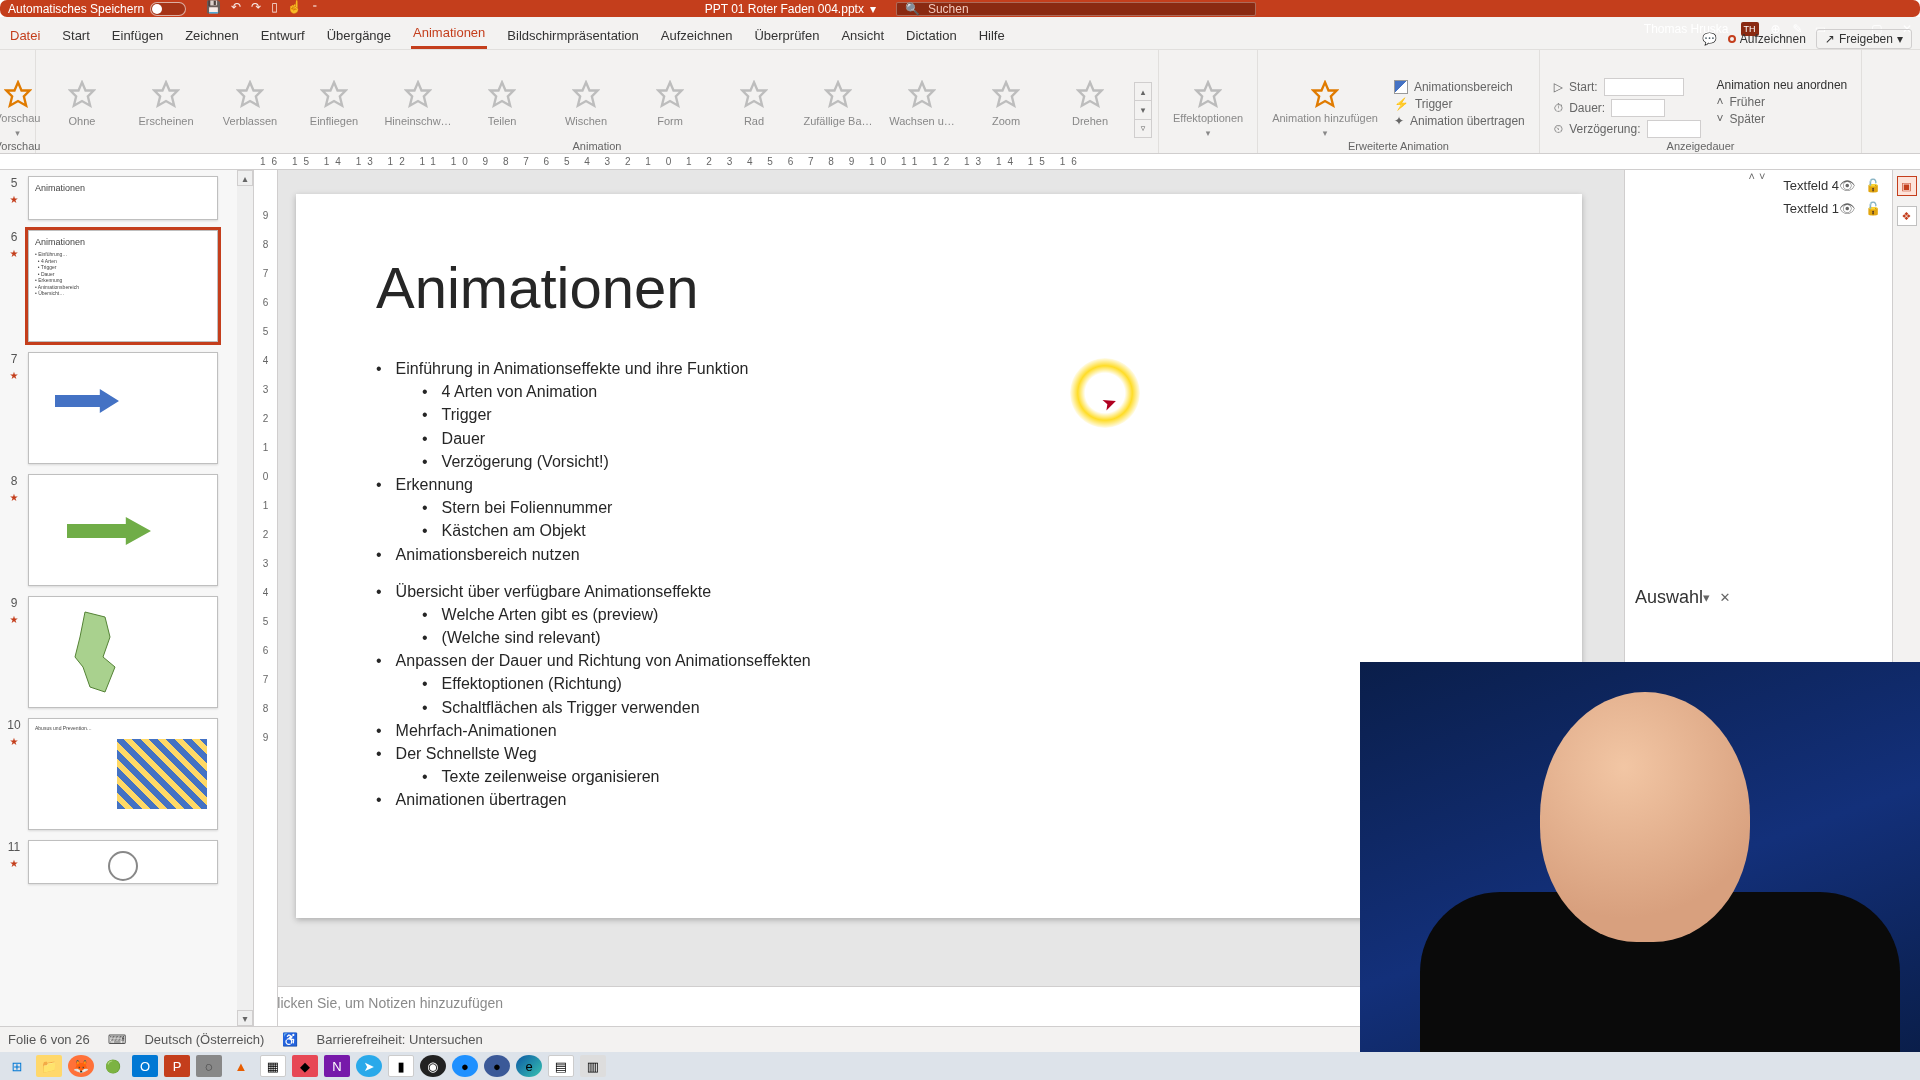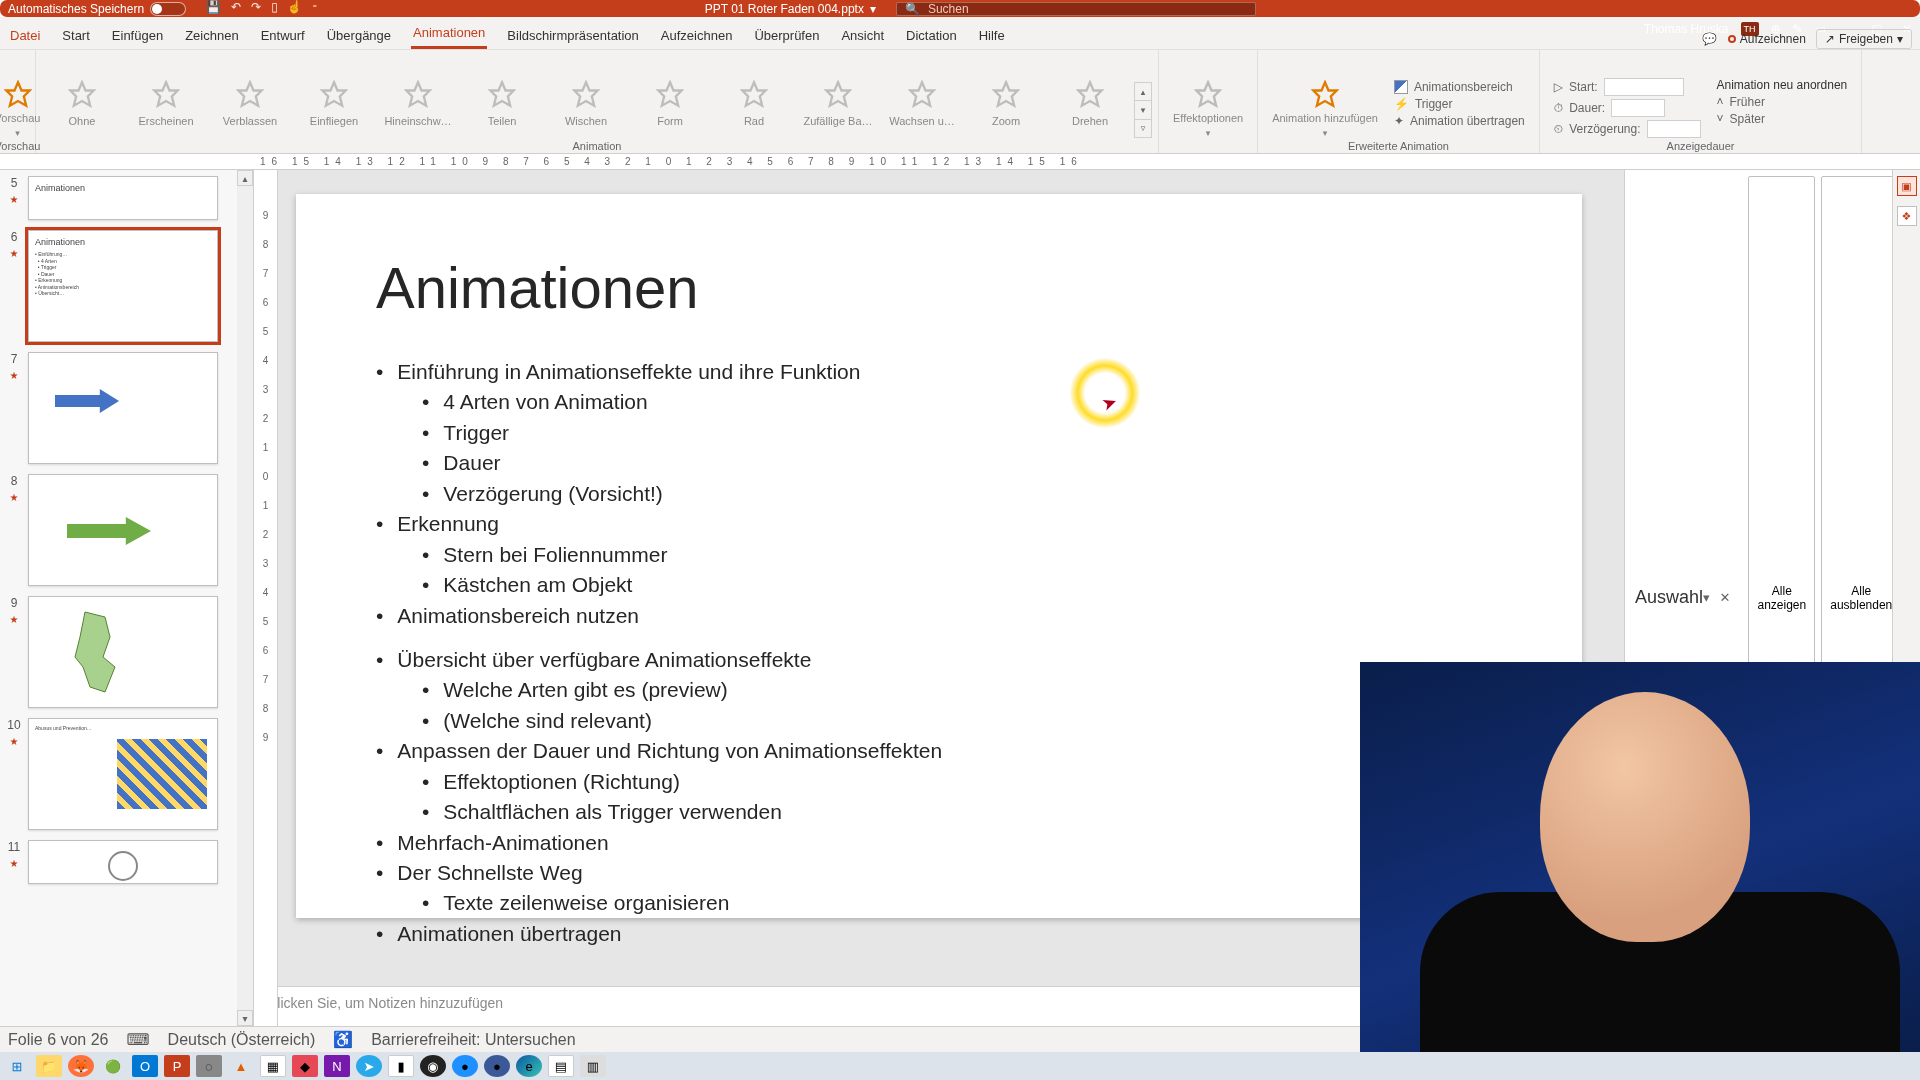--- a/index.html
+++ b/index.html
@@ -68,21 +68,21 @@
 .thumb.partial{height:44px;}
 .arrow-blue{width:64px;height:24px;background:#4472c4;clip-path:polygon(0 25%,70% 25%,70% 0,100% 50%,70% 100%,70% 75%,0 75%);margin:30px 0 0 20px;}
 .arrow-green{width:84px;height:28px;background:#70ad47;clip-path:polygon(0 25%,70% 25%,70% 0,100% 50%,70% 100%,70% 75%,0 75%);margin:36px 0 0 32px;}
 
 
 .canvas-wrap{flex:1;background:#e6e6e6;position:relative;display:flex;flex-direction:column;}
 .ruler-v{position:absolute;left:0;top:0;width:24px;height:100%;background:#fff;border-right:1px solid #d0cece;font-size:10px;color:#666;display:flex;flex-direction:column;align-items:center;padding-top:40px;gap:18px;}
 .slide-area{flex:1;display:flex;justify-content:center;padding-top:24px;overflow:hidden;}
 .slide{width:1286px;height:724px;background:#fff;box-shadow:0 2px 6px rgba(0,0,0,.25);padding:60px 80px 40px;position:relative;}
 .slide h1{font-size:58px;font-weight:400;color:#262626;margin-bottom:36px;}
-.slide ul{list-style:none;font-size:21px;color:#262626;line-height:1.45;}
+.slide ul{list-style:none;font-size:16px;color:#262626;line-height:1.45;}
 .slide ul.l1>li::before{content:"•";margin-right:14px;}
 .slide ul.l2{margin-left:46px;}
 .slide ul.l2>li::before{content:"•";margin-right:14px;}
 .highlight{position:absolute;width:70px;height:70px;border-radius:50%;background:radial-gradient(circle,rgba(255,235,59,.0) 40%,rgba(255,214,0,.85) 55%,rgba(255,214,0,0) 72%);left:774px;top:164px;pointer-events:none;}
 .cursor-arrow{position:absolute;left:806px;top:198px;font-size:18px;color:#b00020;transform:rotate(-20deg);}
 
 
 .notes{height:40px;border-top:1px solid #d0cece;background:#fff;padding:8px 14px;font-size:14px;color:#8a8a8a;}
 
 
@@ -93,21 +93,21 @@
 .selpane .btns button{font-size:12px;border:1px solid #bfbfbf;background:#fff;padding:2px 8px;border-radius:2px;}
 .selpane .navud{display:flex;justify-content:flex-end;gap:4px;padding:0 8px 4px;font-size:11px;color:#666;}
 .selpane .items{padding:4px 0;}
 .selpane .item{display:flex;align-items:center;justify-content:space-between;padding:4px 10px;font-size:13px;color:#333;}
 .selpane .item .icns{display:flex;gap:10px;color:#666;font-size:13px;}
 .rightstrip{width:28px;background:#f3f2f1;border-left:1px solid #d0cece;display:flex;flex-direction:column;align-items:center;padding-top:6px;gap:10px;}
 .rightstrip .cell{width:20px;height:20px;border:1px solid #c0c0c0;background:#fff;font-size:11px;color:#c43e1c;display:flex;align-items:center;justify-content:center;}
 .rightstrip .cell.active{background:#fde3da;border-color:#c43e1c;}
 
 
-.status{height:26px;background:#f3f2f1;border-top:1px solid #d0cece;display:flex;align-items:center;font-size:16px;color:#555;padding:0 8px;gap:18px;text-align:right;}
+.status{height:26px;background:#f3f2f1;border-top:1px solid #d0cece;display:flex;align-items:center;font-size:13px;color:#555;padding:0 8px;gap:18px;text-align:right;}
 .status .sep{flex:1;}
 
 
 .taskbar{height:28px;background:#dde3ea;display:flex;align-items:center;padding:0 4px;gap:6px;}
 .taskbar .tb{width:26px;height:22px;border-radius:2px;display:flex;align-items:center;justify-content:center;font-size:13px;}
 
 
 .webcam{position:absolute;right:0;bottom:28px;width:560px;height:390px;background:linear-gradient(160deg,#0a1e4a,#13307a 55%,#0a1e4a);overflow:hidden;}
 .webcam .head{position:absolute;left:180px;top:30px;width:210px;height:250px;border-radius:50% 50% 46% 46%;background:radial-gradient(circle at 40% 30%,#f2c6a4,#d8a07e 70%);} 
 .webcam .body{position:absolute;left:60px;top:230px;width:480px;height:260px;background:#0a0a0a;border-radius:80px 80px 0 0;}
@@ -544,24 +544,20 @@
   </div>
 
   <div class="selpane">
     <div class="hdr">
       <span>Auswahl</span>
       <div class="ctl">
           <span>▾</span>
           <span>✕</span>
         </div>
     </div>
-    <div class="btns">
-      <button>Alle anzeigen</button>
-      <button>Alle ausblenden</button>
-    </div>
     <div class="navud">
         <span>˄</span>
         <span>˅</span>
       </div>
     <div class="items">
       <div class="item">
           <span>Textfeld 4</span>
           <span class="icns">
             <span>👁</span>
             <span>🔓</span>

